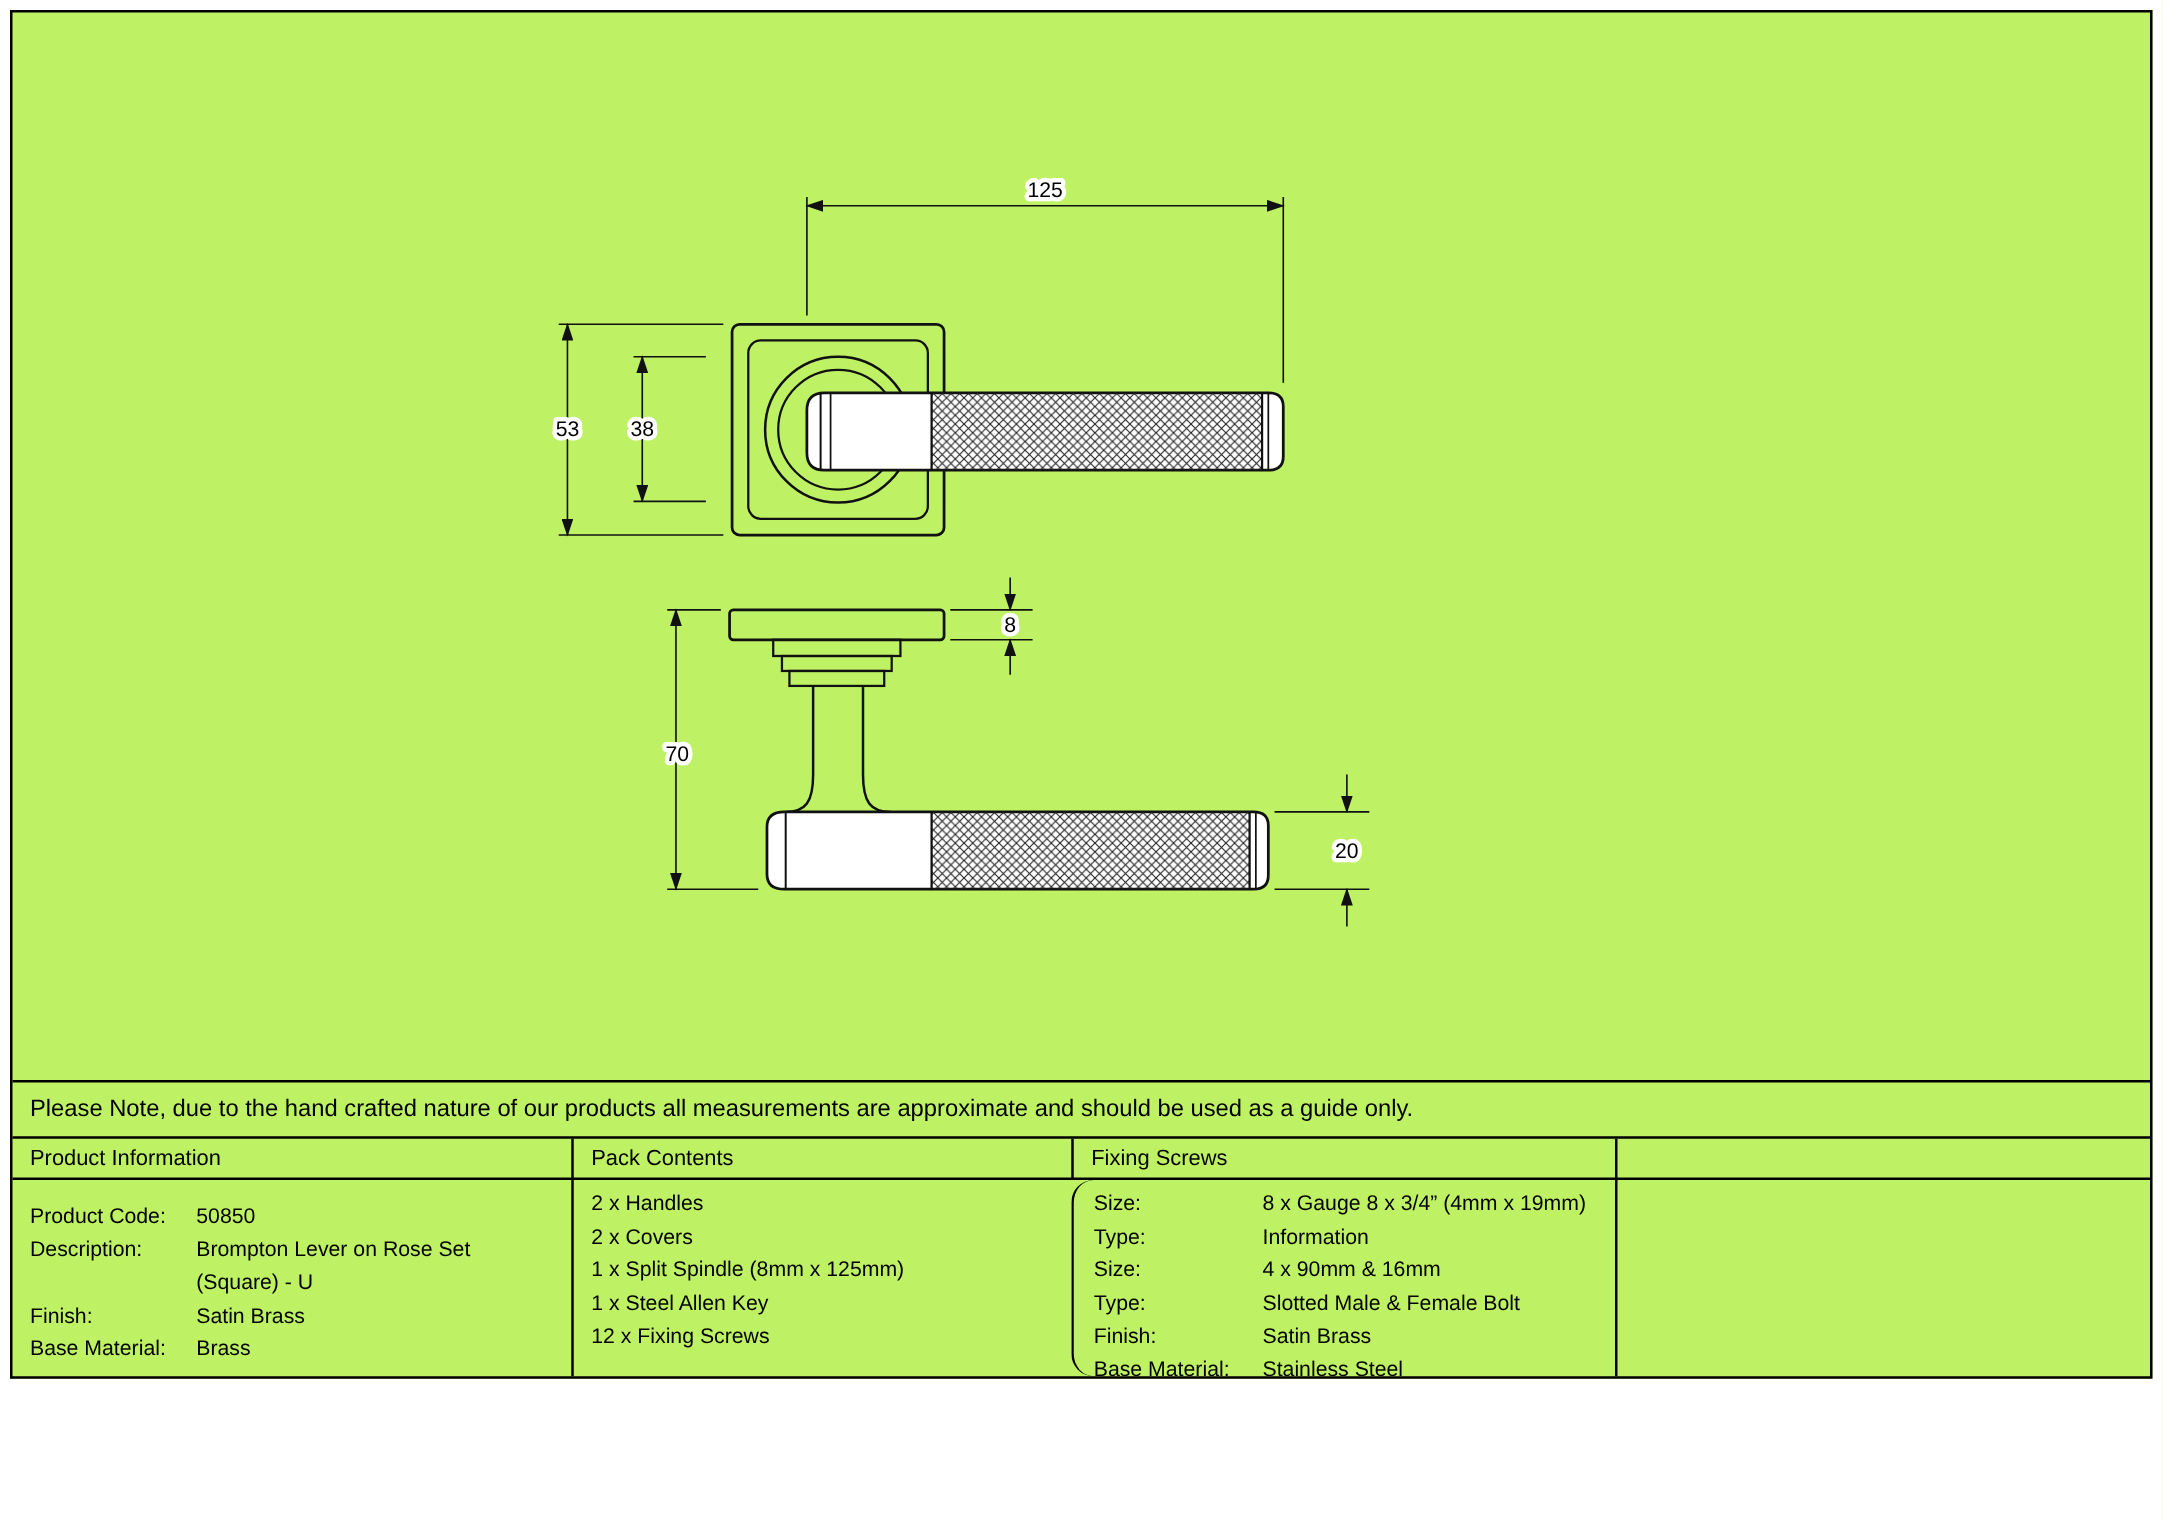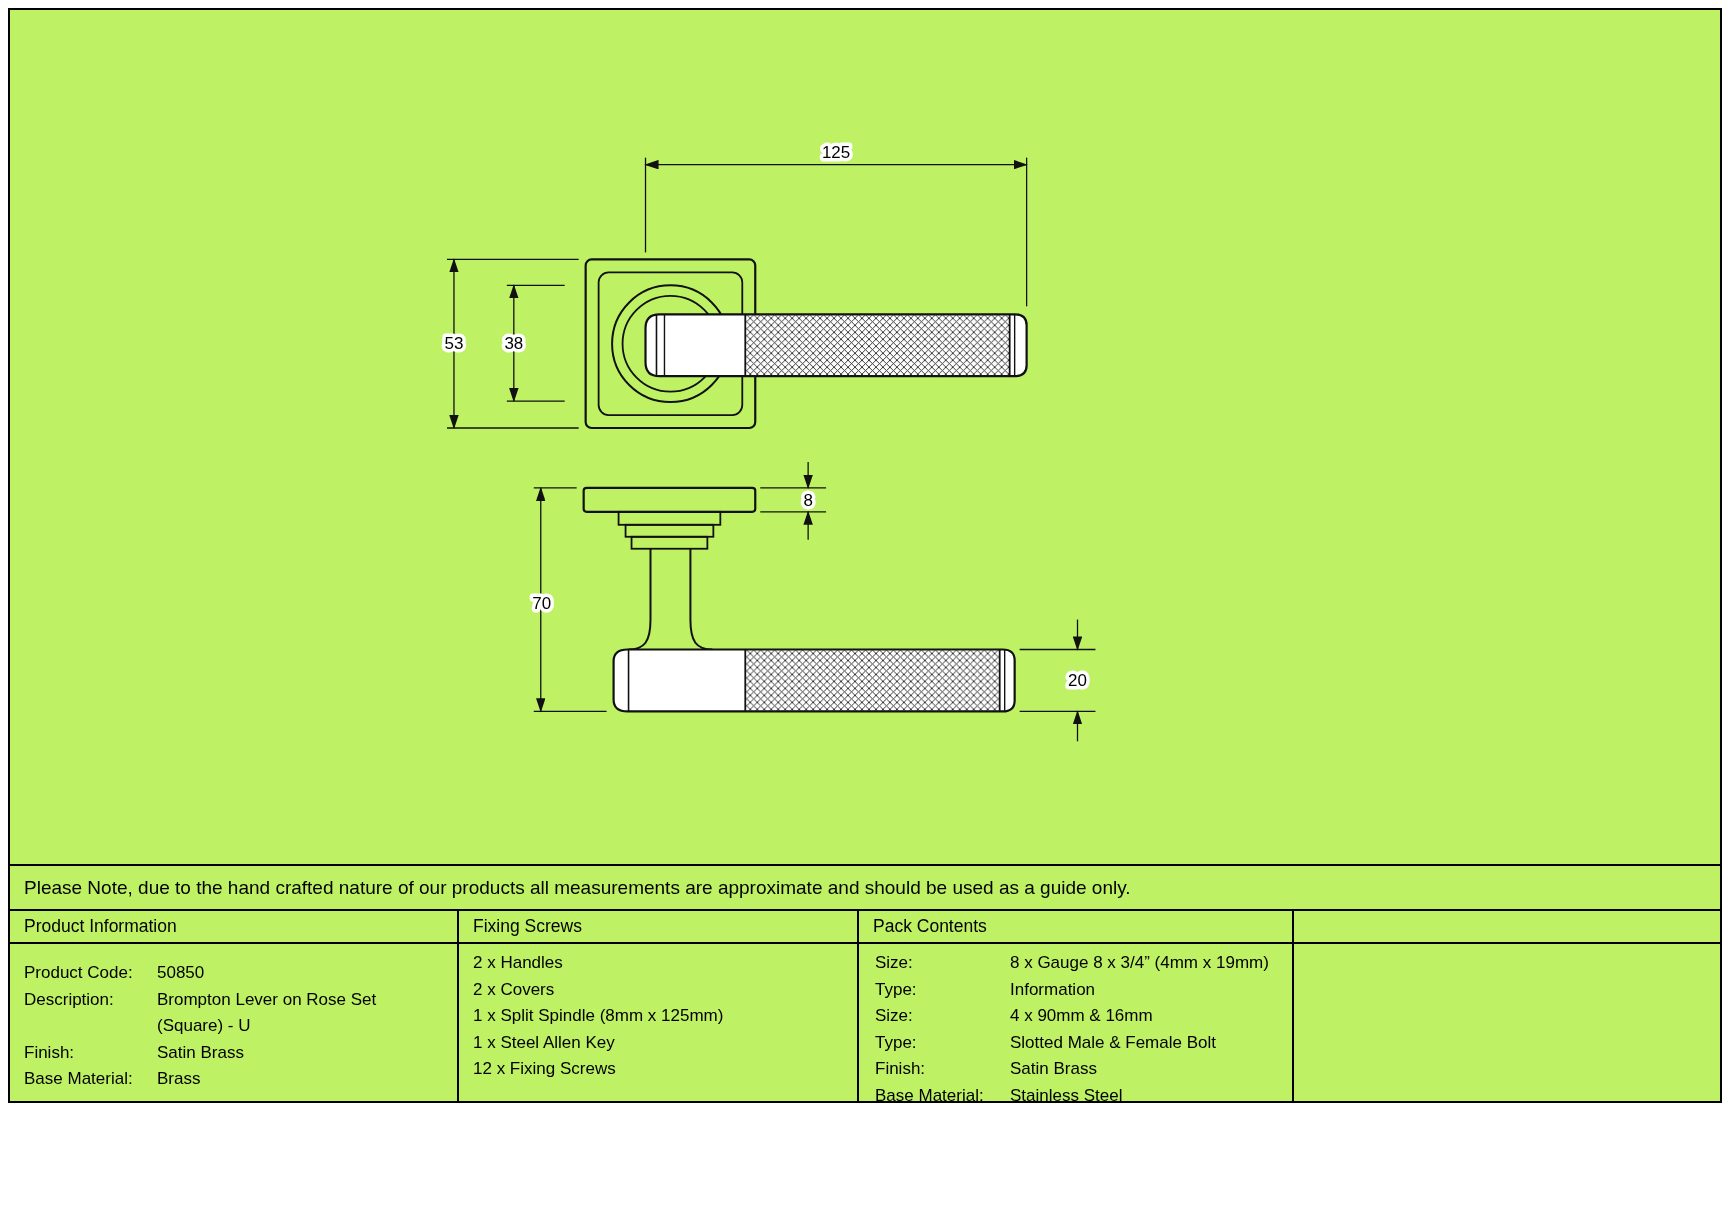--- a/index.html
+++ b/index.html
@@ -9,21 +9,21 @@
   .frame { position:absolute; left:8px; top:8px; width:1714px; height:1095px; border:2px solid #000; background:#bef264; }
   .drawing { display:block; width:100%; height:854px; }
   .note-row { height:45px; border-top:2px solid #000; display:flex; align-items:center; padding-left:14px; font-size:19px; }
   .spec-table { display:grid; grid-template-columns:447px 400px 435px 1fr; grid-template-rows:33px 1fr; height:192px; border-top:2px solid #000; font-size:17px; }
   .th { border-bottom:2px solid #000; display:flex; align-items:center; padding-left:14px; font-size:17.5px; }
   .bl { border-left:2px solid #000; }
   .cell { overflow:hidden; }
   .pi { padding:16px 0 0 14px; }
   .kv { display:grid; grid-template-columns:133px 230px; line-height:26.5px; align-items:start; }
   .pc { padding:6px 0 0 14px; line-height:26.5px; }
-  .fs { padding:6px 0 0 16px; }
+  .fs { padding:6px 0 0 16px;border-radius:18px; }
   .kv2 { display:grid; grid-template-columns:135px 1fr; line-height:26.5px; }
   .dim { font-size:17px; fill:#000; stroke:#fff; stroke-width:7px; paint-order:stroke; stroke-linejoin:round; text-anchor:middle; font-family:"Liberation Sans", sans-serif; }
 </style>
 </head>
 <body>
 
 <div class="sheet">
   <div class="frame">
 
     <svg class="drawing" viewBox="0 0 1714 854" xmlns="http://www.w3.org/2000/svg">
@@ -100,22 +100,22 @@
       <text class="dim" x="800" y="496">8</text>
       <text class="dim" x="1070" y="677">20</text>
     </svg>
 
     <div class="note-row">
       <span>Please Note, due to the hand crafted nature of our products all measurements are approximate and should be used as a guide only.</span>
     </div>
 
     <div class="spec-table">
       <div class="th">Product Information</div>
+      <div class="th bl">Pack Contents</div>
       <div class="th bl">Fixing Screws</div>
-      <div class="th bl">Pack Contents</div>
       <div class="th bl"></div>
 
       <div class="cell pi">
         <div class="kv">
           <span>Product Code:</span>
           <span>50850</span>
         </div>
         <div class="kv">
           <span>Description:</span>
           <span>Brompton Lever on Rose Set (Square) - U</span>

